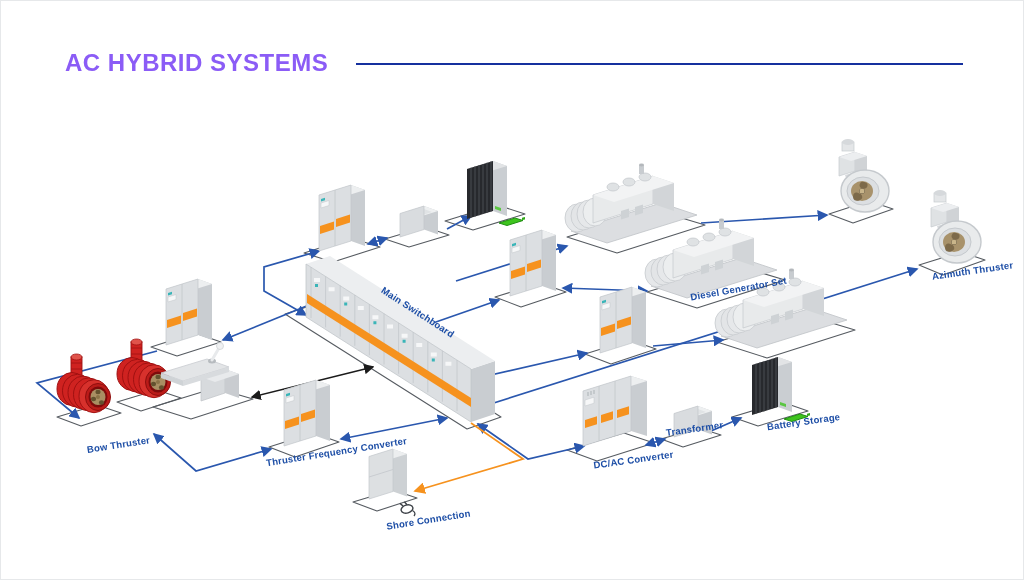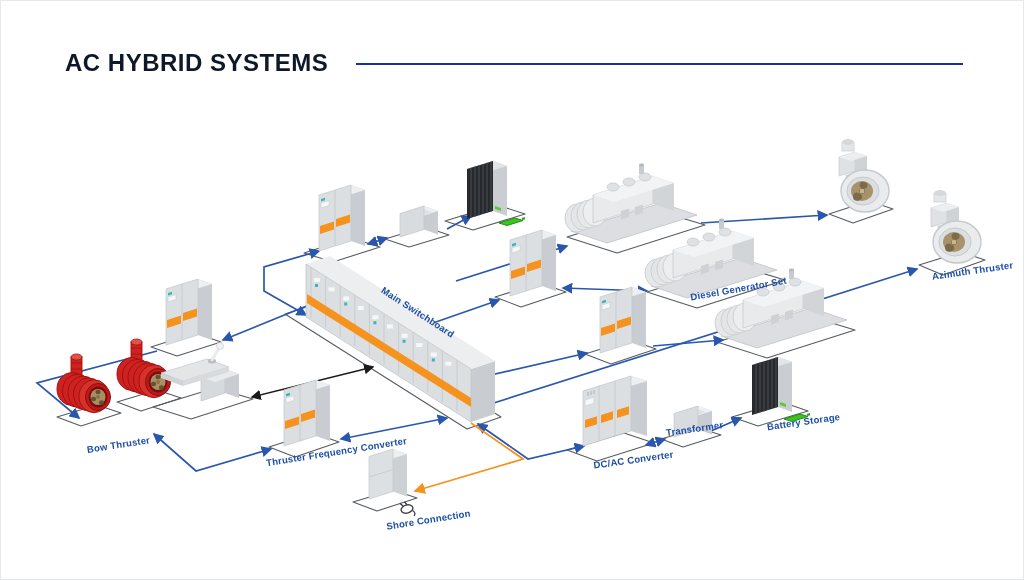--- a/index.html
+++ b/index.html
@@ -4,21 +4,21 @@
 <style>
   html,body{margin:0;padding:0;background:#ffffff;}
   .stage{
     position:relative;width:1024px;height:580px;background:#ffffff;
     font-family:"Liberation Sans",sans-serif;overflow:hidden;
     border:1px solid #e6e8ea;box-sizing:border-box;
   }
   .hdr{position:absolute;left:64px;top:48px;right:60px;display:flex;align-items:center;}
   .hdr h1{
     margin:0;font-size:24px;font-weight:bold;letter-spacing:.5px;
-    color:#0f172a;white-space:nowrap;
+    color:#8b5cf6;white-space:nowrap;
   }
   .title-rule{flex:1;height:2.5px;background:#15309E;margin-left:28px;margin-top:2px;}
   svg{position:absolute;left:0;top:0;}
   .lbl{fill:#1D4EA6;font-family:"Liberation Sans",sans-serif;font-weight:bold;font-size:9.5px;letter-spacing:.2px;}
   .plat{fill:none;stroke:#565b61;stroke-width:1.1;stroke-linejoin:round;}
   .lblue{stroke:#2A57AE;stroke-width:1.7;fill:none;}
   .lblack{stroke:#1b1b1b;stroke-width:1.6;fill:none;}
   .lorange{stroke:#F6921E;stroke-width:1.8;fill:none;}
 </style>
 </head>

